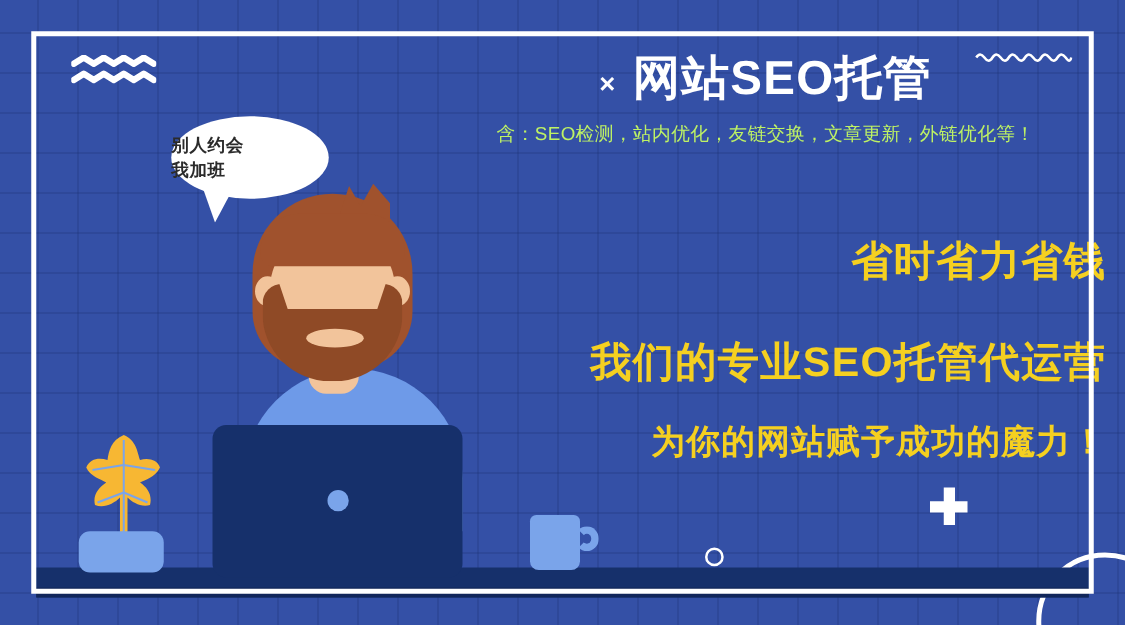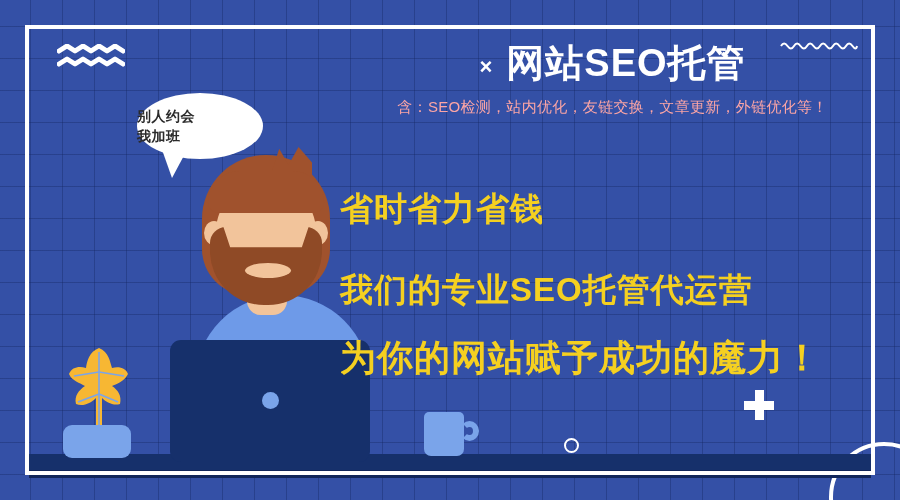--- a/index.html
+++ b/index.html
@@ -148,33 +148,33 @@
   }
   .x-mark{
     color:#ffffff;font-size:22px;font-weight:700;line-height:1;
     transform:translateY(3px);
   }
   .title{
     color:#ffffff;font-size:38px;font-weight:700;letter-spacing:1px;
     line-height:1.05;white-space:nowrap;
   }
   .subtitle{
-    margin-top:14px;color:#fca5a5;font-size:15px;font-weight:400;
+    margin-top:14px;color:#bef264;font-size:15px;font-weight:400;
     letter-spacing:.3px;white-space:nowrap;
   }
   
   .slogans{
-    position:absolute;left:340px;top:192px;width:545px;text-align:left;
+    position:absolute;left:340px;top:192px;width:545px;text-align:right;
   }
   .slogan{
     color:#f5d020;font-weight:700;letter-spacing:1px;white-space:nowrap;
   }
   .slogan.l1{font-size:33px;line-height:1.0;}
   .slogan.l2{font-size:33px;line-height:1.0;margin-top:48px;}
-  .slogan.l3{font-size:36px;line-height:1.0;margin-top:34px;}
+  .slogan.l3{font-size:27px;line-height:1.0;margin-top:34px;}
 </style>
 </head>
 <body>
 
 <div id="banner">
 
   <div class="grid"></div>
 
   <svg class="wave-tl" viewBox="0 0 68 26">
     <path d="M2 7 L10 2 L18 7 L26 2 L34 7 L42 2 L50 7 L58 2 L66 7" stroke="#ffffff" stroke-width="5" fill="none" stroke-linecap="round" stroke-linejoin="round"></path>

